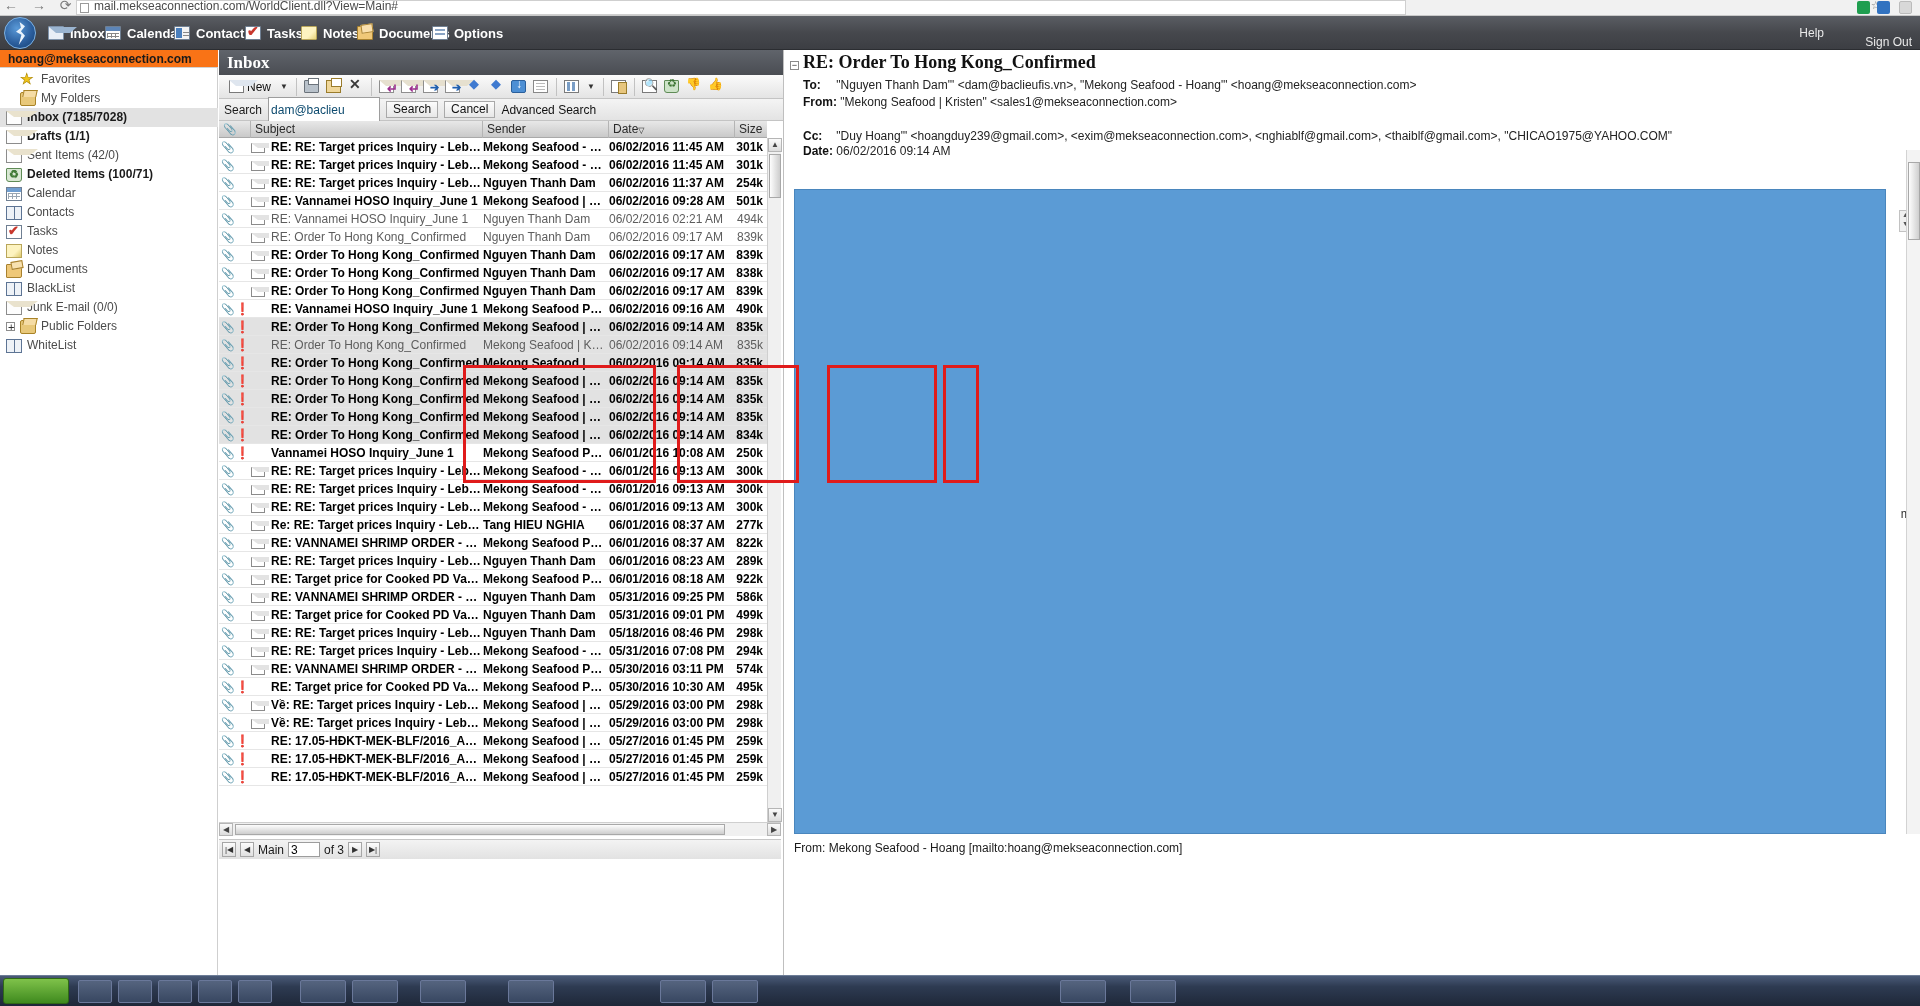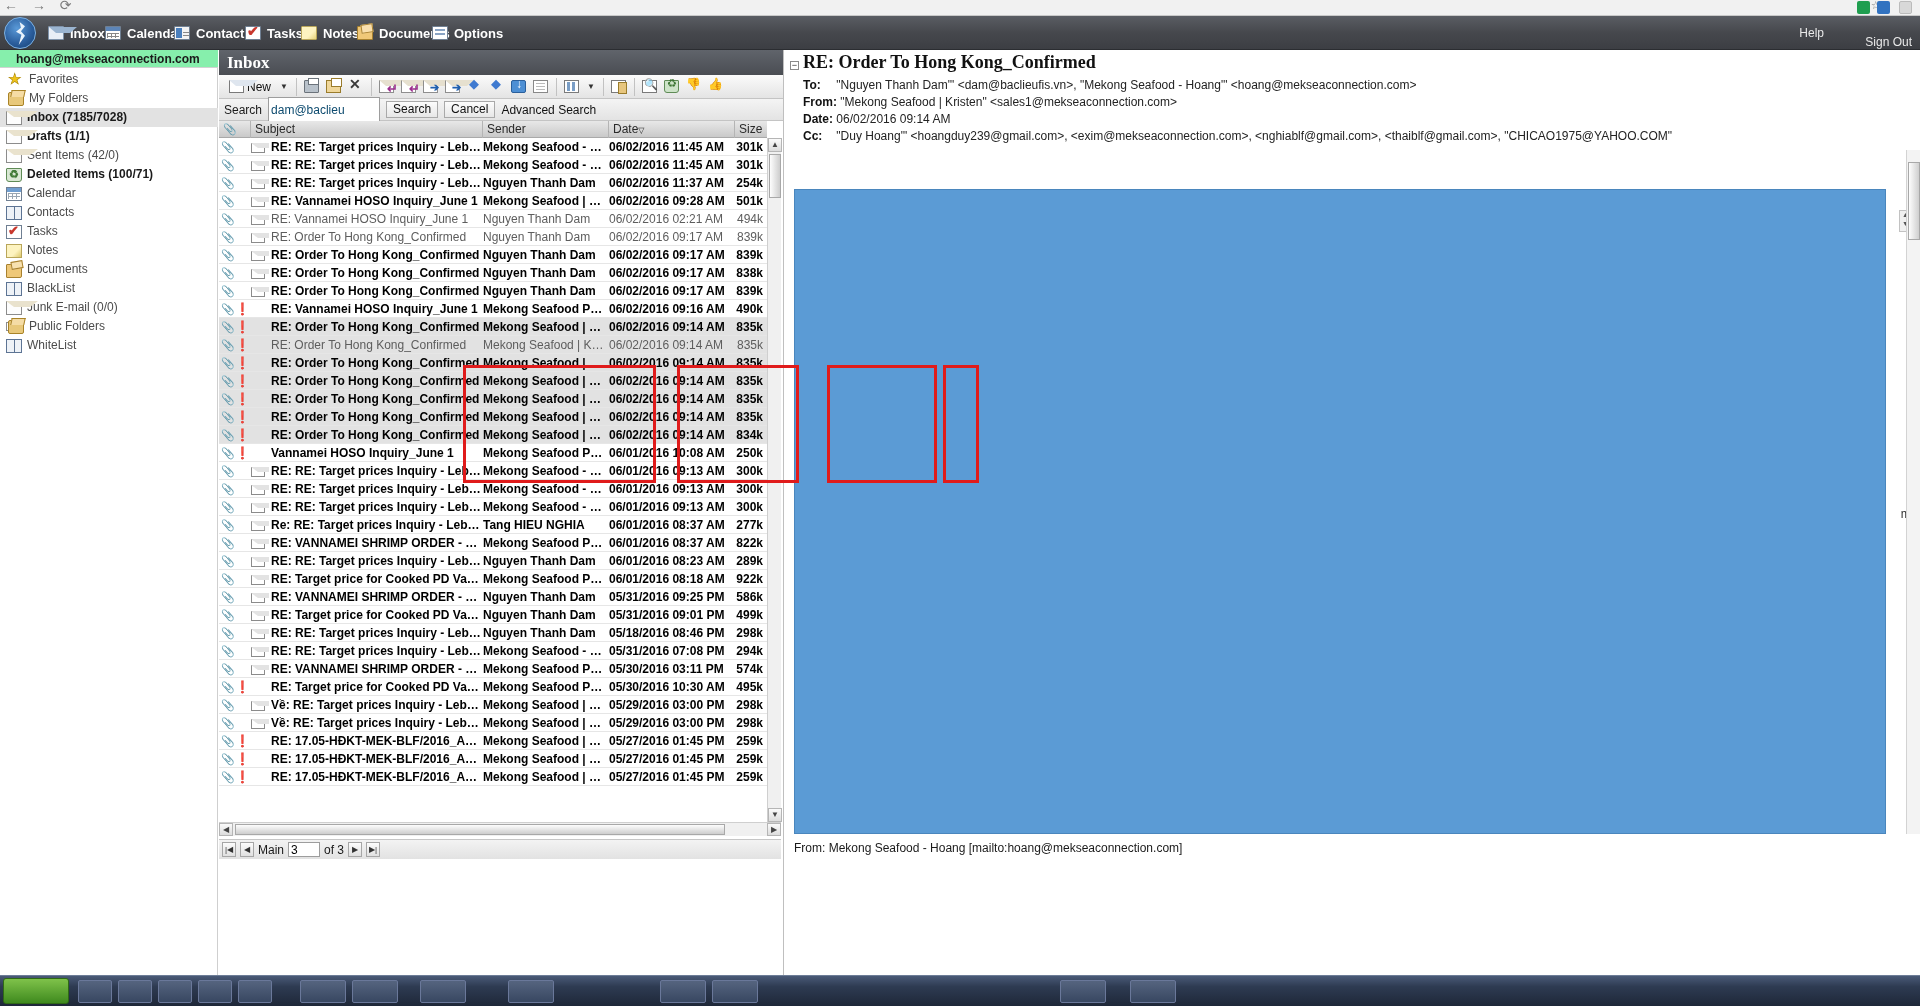--- a/index.html
+++ b/index.html
@@ -126,37 +126,37 @@
   #signout-link { position:absolute; right:8px; top:0; height:52px; display:flex; align-items:center;
     color:#e9e9e9; font-size:12px; cursor:pointer; }
 
   
   #sidebar {
     position: absolute; left: 0; top: 50px; width: 218px; height: 925px;
     background: #ffffff; border-right: 1px solid #cfcfcf;
   }
   #account-bar {
     position: absolute; left:0; top:0; width:218px; height:18px;
-    background:#86efac; border-bottom:1px solid #d2d2d2;
+    background:#f97316; border-bottom:1px solid #d2d2d2;
     font-weight: bold; font-size: 12px; color:#1a1a1a;
-    padding-left: 16px; line-height: 18px; white-space: nowrap;
+    padding-left: 8px; line-height: 18px; white-space: nowrap;
   }
   #folder-tree { position:absolute; top:20px; left:0; width:218px; }
   .folder {
     position: relative; height: 19px; line-height: 19px;
     display: flex; align-items: center; gap: 5px;
     font-size: 12px; color: #1a1a1a; cursor: pointer;
     white-space: nowrap;
   }
   .folder .fi { width: 16px; height: 14px; flex: 0 0 16px; position: relative; }
   .folder.sel { background:#e2e2e2; }
   .folder.bold { font-weight: bold; }
   .folder.dim { color: #4b4b4b; }
   .lvl1 { padding-left: 6px; }
-  .lvl0 { padding-left: 8px; }
+  .lvl0 { padding-left: 20px; }
 
   .fi-star:after { content:"★"; position:absolute; left:0; top:-4px; font-size:15px; color:#f0c419;
     -webkit-text-stroke: 0.6px #b08c10; }
   .fi-myfolders { background:#e8c87a; border:1px solid #a98327; border-radius:2px; margin-top:1px; height:12px; }
   .fi-myfolders:after { content:""; position:absolute; left:2px; top:-3px; width:12px; height:6px;
     background:#f5dca5; border:1px solid #a98327; border-bottom:none; transform: skewX(-12deg); }
   .fi-mail { background:#fdfdfd; border:1px solid #8c8c8c; height:12px; margin-top:1px; }
   .fi-mail:after { content:""; position:absolute; left:-1px; top:-1px; width:16px; height:12px;
     border-top: 6px solid #e9e2cd; border-left: 8px solid transparent; border-right: 8px solid transparent; }
   .fi-trash { background:#d9e8d4; border:1px solid #5f8b56; height:13px; border-radius:1px 1px 3px 3px; }
@@ -401,20 +401,24 @@
     position:absolute; top:4px; height:23px; width:34px;
     background: linear-gradient(to bottom,#55647f,#384761);
     border:1px solid #6a789a; border-radius:2px;
   }
 </style>
 </head>
 <body>
 
 <div id="browser-bar">
   <div class="nav-glyphs">←&nbsp;→&nbsp;⟳</div>
+  <div class="urlbox">
+    <div class="favicon"></div>
+    <div class="urltext">mail.mekseaconnection.com/WorldClient.dll?View=Main#</div>
+  </div>
   <div class="right-icons">☆&nbsp;≡</div>
   <div class="ri2"></div>
   <div class="ri3"></div>
   <div class="ri4"></div>
 </div>
 
 <div id="topnav">
   <div id="logo"></div>
   <div class="navitem" style="left:40px;">
     <span class="nicon icon-inbox"></span>
@@ -967,21 +971,21 @@
 
     <div class="hdr-row" style="top:28px;">
       <span class="hdr-label" style="width:30px;">To:</span>
       <span class="hdr-val">"Nguyen Thanh Dam"' &lt;dam@baclieufis.vn&gt;, "Mekong Seafood - Hoang"' &lt;hoang@mekseaconnection.com&gt;</span>
     </div>
     <div class="hdr-row" style="top:45px;">
       <span class="hdr-label">From:</span>
       <span class="hdr-val">"Mekong Seafood | Kristen" &lt;sales1@mekseaconnection.com&gt;</span>
     </div>
     <div class="hdr-row" style="top:62px;">
-      <span class="hdr-label" style="width:30px;">Date:</span>
+      <span class="hdr-label" style="width:30px;margin-top:32px;">Date:</span>
       <span class="hdr-val">06/02/2016 09:14 AM</span>
     </div>
     <div class="hdr-row" style="top:79px; width:1080px; overflow:hidden;">
       <span class="hdr-label" style="width:30px;">Cc:</span>
       <span class="hdr-val">"Duy Hoang"' &lt;hoangduy239@gmail.com&gt;, &lt;exim@mekseaconnection.com&gt;, &lt;nghiablf@gmail.com&gt;, &lt;thaiblf@gmail.com&gt;, "CHICAO1975@YAHOO.COM"</span>
     </div>
   </div>
 
   <div id="cc-scroll">
     <div class="ar">▲</div>

